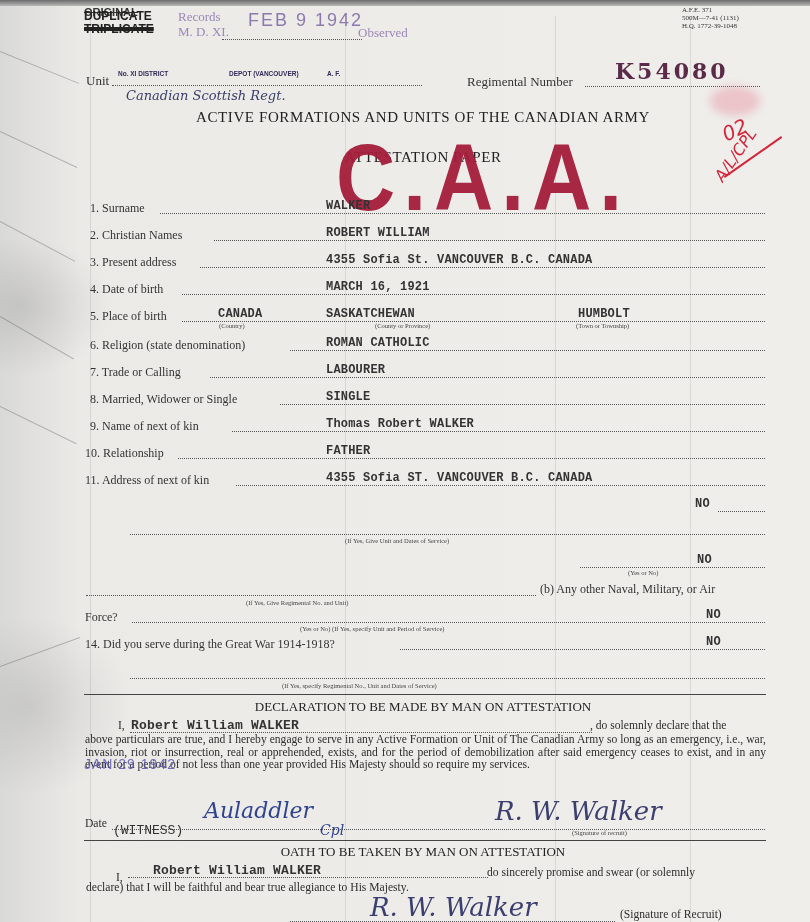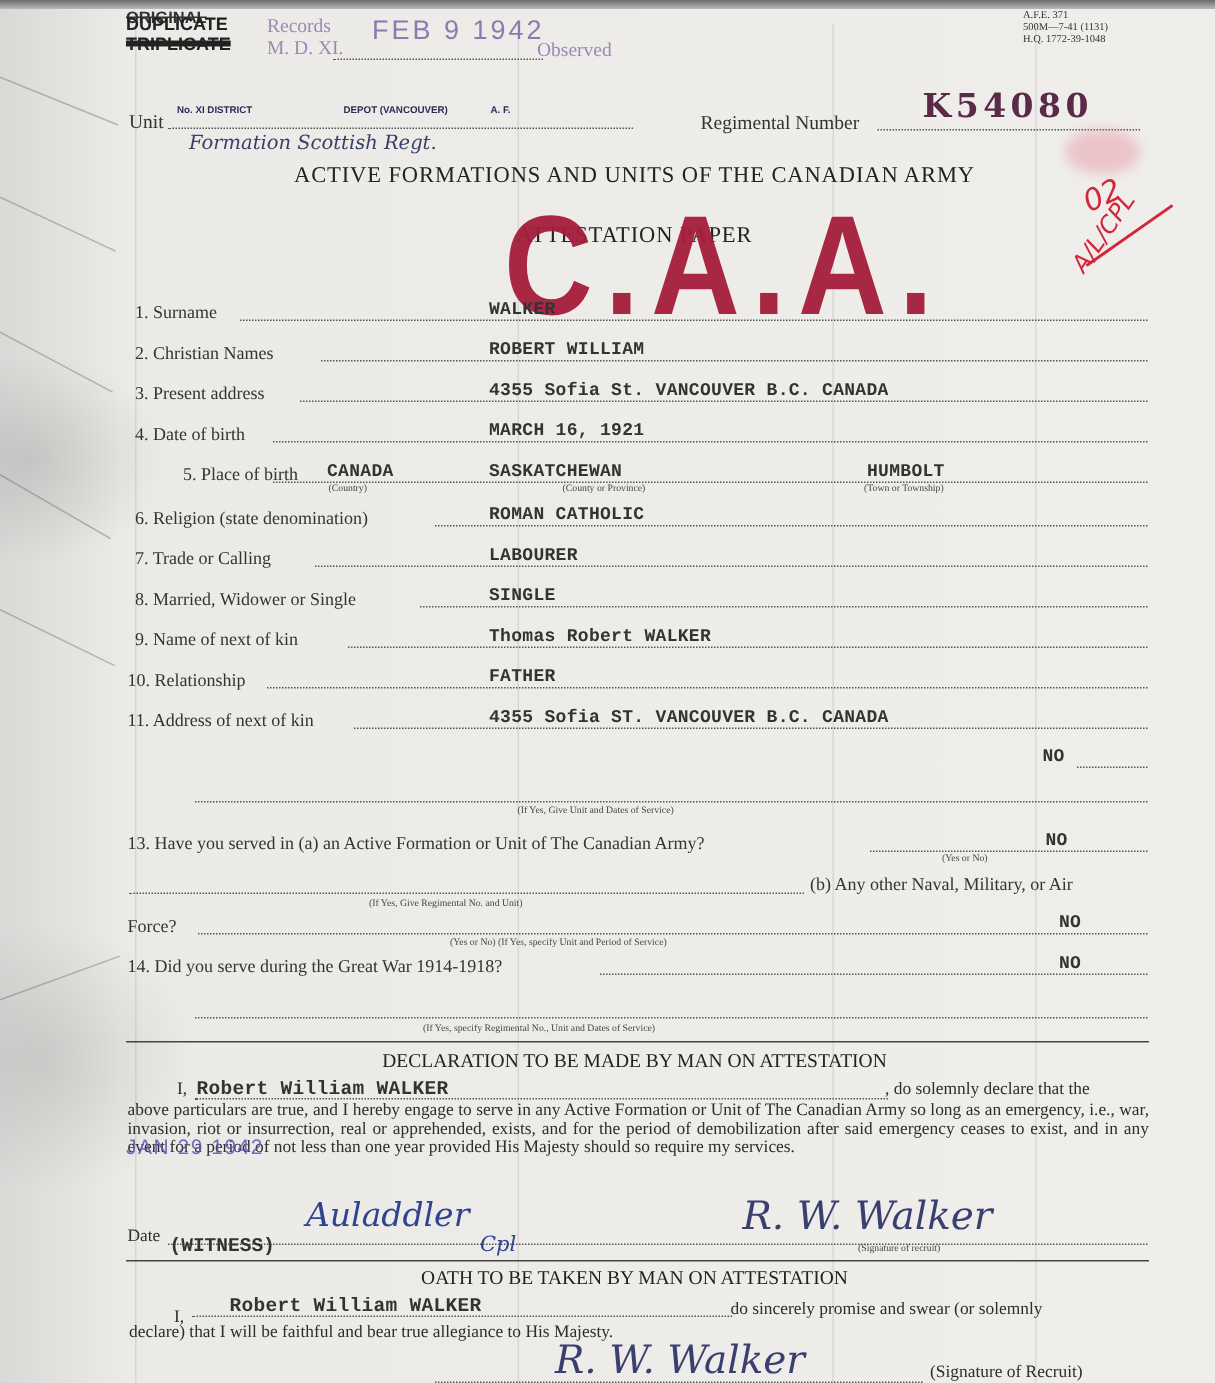--- a/index.html
+++ b/index.html
@@ -64,21 +64,21 @@
     <div>A.F.E. 371</div>
     <div>500M—7-41 (1131)</div>
     <div>H.Q. 1772-39-1048</div>
   </div>
 
   <div class="abs label" style="left:86px; top:67px; font-size:13px;">Unit</div>
   <div class="dots" style="left:112px; top:79px; width:310px;"></div>
   <div class="abs" style="left:118px; top:64px; font-family:'Liberation Sans',sans-serif; font-weight:bold; font-size:6.5px; color:#2f2a58;">No. XI DISTRICT</div>
   <div class="abs" style="left:229px; top:64px; font-family:'Liberation Sans',sans-serif; font-weight:bold; font-size:6.5px; color:#2f2a58;">DEPOT (VANCOUVER)</div>
   <div class="abs" style="left:327px; top:64px; font-family:'Liberation Sans',sans-serif; font-weight:bold; font-size:6.5px; color:#2f2a58;">A. F.</div>
-  <div class="abs handwrite" style="left:126px; top:82px; font-size:13px; color:#3a3f6a;">Formation Scottish Regt.</div>
+  <div class="abs handwrite" style="left:126px; top:82px; font-size:13px; color:#3a3f6a;">Canadian Scottish Regt.</div>
   <div class="abs label" style="left:467px; top:68px; font-size:13px;">Regimental Number</div>
   <div class="dots" style="left:585px; top:80px; width:175px;"></div>
   <div class="abs regnum" style="left:615px; top:52px;">K54080</div>
 
   <div class="abs" style="left:710px; top:80px; width:50px; height:30px; border-radius:50%; background:rgba(230,120,140,0.35); filter:blur(4px);"></div>
   <div class="abs redpen" style="left:722px; top:112px; font-size:20px; transform:rotate(-25deg);">02</div>
   <div class="abs" style="left:718px; top:150px; width:70px; height:2px; background:#d4263b; transform:rotate(-35deg);"></div>
   <div class="abs redpen" style="left:726px; top:160px; font-size:16px; transform:rotate(-55deg); transform-origin:left bottom;">A/L/CPL</div>
 
   <div class="abs heading" style="left:0; width:846px; top:103px;">ACTIVE FORMATIONS AND UNITS OF THE CANADIAN ARMY</div>
@@ -94,21 +94,21 @@
   <div class="abs typed" style="left:326px; top:220px; font-size:12px;">ROBERT WILLIAM</div>
 
   <div class="abs label" style="left:90px; top:249px;">3. Present address</div>
   <div class="dots" style="left:200px; top:261px; width:565px;"></div>
   <div class="abs typed" style="left:326px; top:247px; font-size:12px;">4355 Sofia St. VANCOUVER B.C. CANADA</div>
 
   <div class="abs label" style="left:90px; top:276px;">4. Date of birth</div>
   <div class="dots" style="left:182px; top:288px; width:583px;"></div>
   <div class="abs typed" style="left:326px; top:274px; font-size:12px;">MARCH 16, 1921</div>
 
-  <div class="abs label" style="left:90px; top:303px;padding-left:32px;">5. Place of birth</div>
+  <div class="abs label" style="left:90px; top:303px;">5. Place of birth</div>
   <div class="dots" style="left:182px; top:315px; width:583px;"></div>
   <div class="abs typed" style="left:218px; top:301px; font-size:12px;">CANADA</div>
   <div class="abs typed" style="left:326px; top:301px; font-size:12px;">SASKATCHEWAN</div>
   <div class="abs typed" style="left:578px; top:301px; font-size:12px;">HUMBOLT</div>
   <div class="caption" style="left:219px; top:316px;">(Country)</div>
   <div class="caption" style="left:375px; top:316px;">(County or Province)</div>
   <div class="caption" style="left:576px; top:316px;">(Town or Township)</div>
 
   <div class="abs label" style="left:90px; top:332px;">6. Religion (state denomination)</div>
   <div class="dots" style="left:290px; top:344px; width:475px;"></div>
@@ -132,21 +132,20 @@
 
   <div class="abs label" style="left:85px; top:467px;">11. Address of next of kin</div>
   <div class="dots" style="left:236px; top:479px; width:529px;"></div>
   <div class="abs typed" style="left:326px; top:465px; font-size:12px;">4355 Sofia ST. VANCOUVER B.C. CANADA</div>
 
   <div class="abs typed" style="left:695px; top:491px; font-size:12px;">NO</div>
   <div class="dots" style="left:718px; top:505px; width:47px;"></div>
   <div class="dots" style="left:130px; top:528px; width:635px;"></div>
   <div class="caption" style="left:345px; top:531px;">(If Yes, Give Unit and Dates of Service)</div>
 
-  <div class="abs label" style="left:85px; top:549px;">13. Have you served in (a) an Active Formation or Unit of The Canadian Army?</div>
   <div class="dots" style="left:580px; top:561px; width:185px;"></div>
   <div class="abs typed" style="left:697px; top:547px; font-size:12px;">NO</div>
   <div class="caption" style="left:628px; top:563px;">(Yes or No)</div>
   <div class="dots" style="left:86px; top:589px; width:450px;"></div>
   <div class="abs label" style="left:540px; top:576px;">(b) Any other Naval, Military, or Air</div>
   <div class="caption" style="left:246px; top:593px;">(If Yes, Give Regimental No. and Unit)</div>
   <div class="abs label" style="left:85px; top:604px;">Force?</div>
   <div class="dots" style="left:132px; top:616px; width:633px;"></div>
   <div class="abs typed" style="left:706px; top:602px; font-size:12px;">NO</div>
   <div class="caption" style="left:300px; top:619px;">(Yes or No) (If Yes, specify Unit and Period of Service)</div>
@@ -160,21 +159,21 @@
 
   <div class="abs" style="left:0; width:846px; top:693px; text-align:center; font-size:13px; color:#222;">DECLARATION TO BE MADE BY MAN ON ATTESTATION</div>
   <div class="abs body-text" style="left:118px; top:714px;">I,</div>
   <div class="abs typed" style="left:131px; top:712px; font-size:13px;">Robert William WALKER</div>
   <div class="dots" style="left:130px; top:726px; width:462px;"></div>
   <div class="abs body-text" style="left:590px; top:714px;">, do solemnly declare that the</div>
   <div class="abs body-text" style="left:85px; top:728px; width:681px; white-space:normal;">above particulars are true, and I hereby engage to serve in any Active Formation or Unit of The Canadian Army so long as an emergency, i.e., war, invasion, riot or insurrection, real or apprehended, exists, and for the period of demobilization after said emergency ceases to exist, and in any event for a period of not less than one year provided His Majesty should so require my services.</div>
   <div class="abs" style="left:84px; top:750px; font-family:'Liberation Sans',sans-serif; font-size:14px; color:#5a55b5; letter-spacing:1px; opacity:0.85;">JAN 29 1942</div>
   <div class="abs body-text" style="left:85px; top:812px;">Date</div>
   <div class="dots" style="left:112px; top:823px; width:653px;"></div>
-  <div class="abs" style="left:113px; top:817px; font-family:'Liberation Mono',monospace; font-weight:bold; font-size:13px; color:#333;">(WITNESS)</div>
+  <div class="abs" style="left:113px; top:817px; font-family:'Liberation Mono',monospace; font-weight:normal; font-size:13px; color:#333;">(WITNESS)</div>
   <div class="abs handwrite" style="left:204px; top:792px; font-size:22px; color:#2f4390;">Auladdler</div>
   <div class="abs handwrite" style="left:320px; top:816px; font-size:14px; color:#2f4390;text-align:right;">Cpl</div>
   <div class="abs handwrite" style="left:495px; top:790px; font-size:26px; color:#3b3f70;">R. W. Walker</div>
   <div class="caption" style="left:572px; top:823px;">(Signature of recruit)</div>
   <div class="rule" style="left:84px; top:834px; width:682px;"></div>
 
   <div class="abs" style="left:0; width:846px; top:838px; text-align:center; font-size:13px; color:#222;">OATH TO BE TAKEN BY MAN ON ATTESTATION</div>
   <div class="abs body-text" style="left:116px; top:866px;">I,</div>
   <div class="abs typed" style="left:153px; top:857px; font-size:13px;">Robert William WALKER</div>
   <div class="dots" style="left:128px; top:871px; width:360px;"></div>

